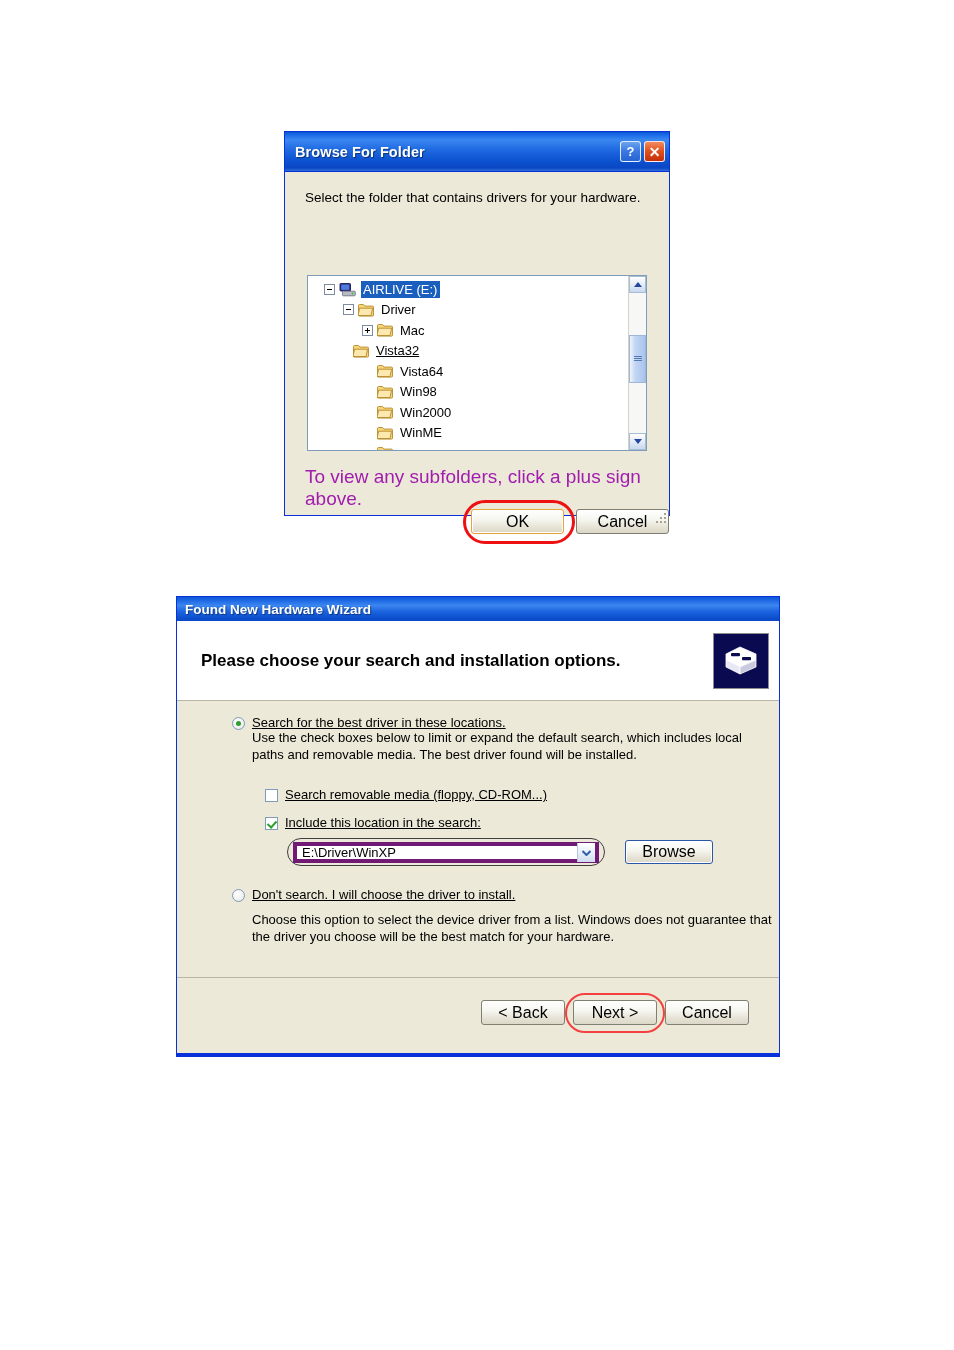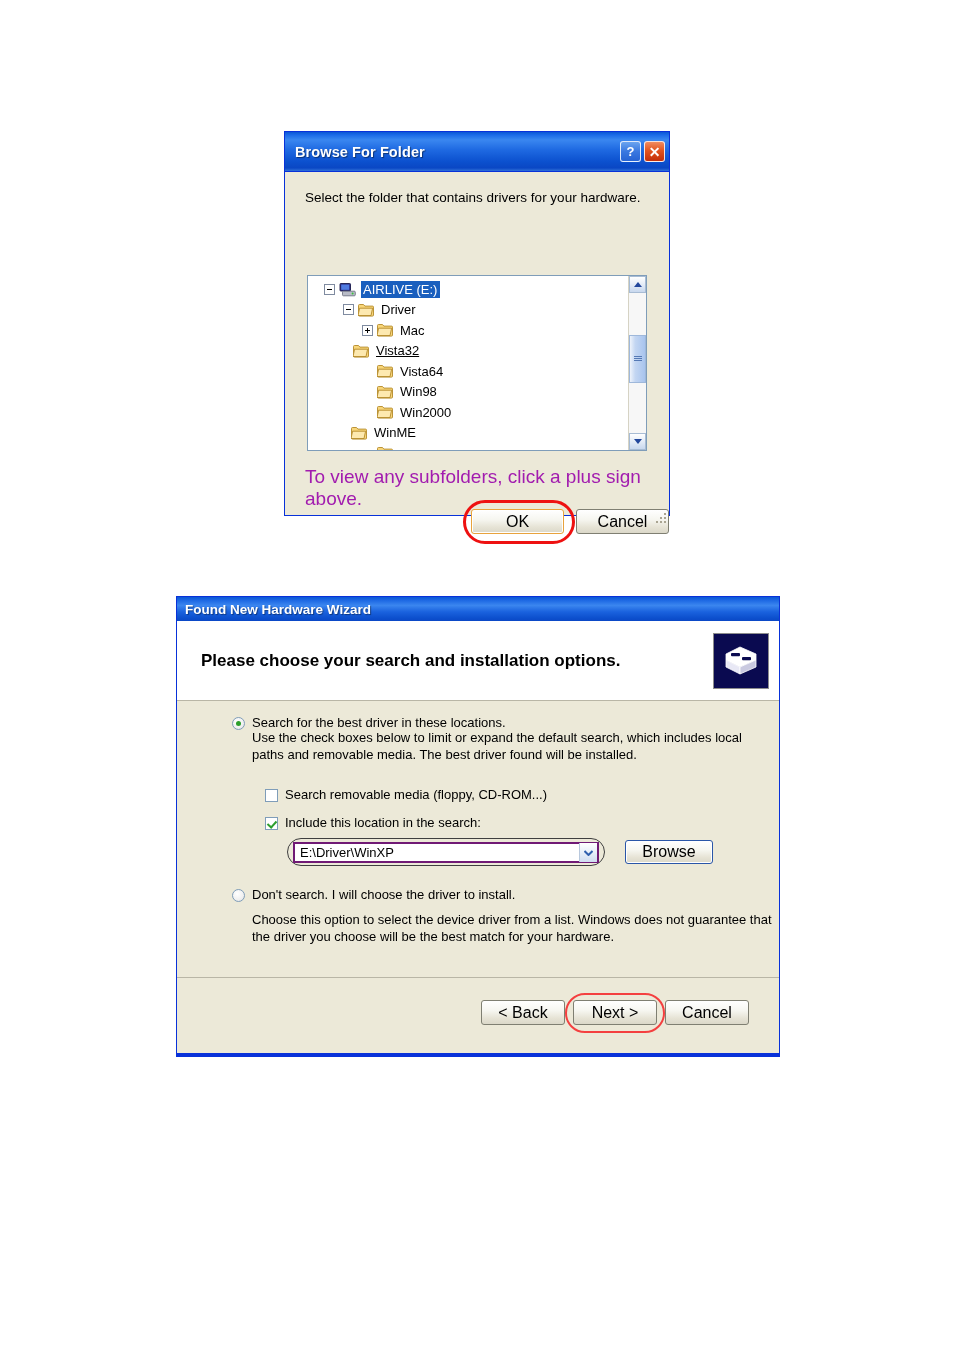--- a/index.html
+++ b/index.html
@@ -317,20 +317,21 @@
     color: #000;
   }
   #wizard-footer {
     border-top: 1px solid #b9b6a6;
     height: 72px;
     position: relative;
   }
   .radio-row {
     display: flex;
     align-items: flex-end;
+    text-decoration: underline;
   }
   .radio {
     width: 13px; height: 13px;
     border-radius: 50%;
     border: 1px solid #7f9db9;
     background: radial-gradient(circle at 40% 35%, #ffffff 0%, #f0f0f0 60%, #dcdcdc 100%);
     margin-right: 7px;
     flex: none;
     position: relative;
     box-sizing: border-box;
@@ -385,21 +386,21 @@
     border: 1px solid #3f3f3f;
     border-radius: 14px;
     box-sizing: border-box;
   }
   #combo-box {
     position: absolute;
     left: 6px; top: 4px;
     width: 306px;
     height: 21px;
     background: #ffffff;
-    border: 2px solid #701a75;
+    border: 4px solid #701a75;
     box-sizing: border-box;
     display: flex;
     align-items: center;
   }
   #combo-value {
     flex: 1;
     padding-left: 5px;
     font-size: 13px;
     color: #000;
     white-space: nowrap;
@@ -528,21 +529,21 @@
           <div class="tree-row" style="padding-left: 54px;">
             <span class="expander none"></span>
             <span style="display: flex;">
               <svg class="node-icon" width="16" height="14" viewBox="0 0 16 14">
                 <path d="M0.5 2.5 a1 1 0 0 1 1-1 h4 l1.4 1.6 h7.6 a1 1 0 0 1 1 1 v8 a1 1 0 0 1 -1 1 h-13 a1 1 0 0 1 -1 -1 z" fill="#f8d67a" stroke="#b48a2a" stroke-width="0.9"></path>
                 <path d="M1.6 5.2 h13 l-1.6 7.3 h-13 z" fill="#fde9b0" stroke="#b48a2a" stroke-width="0.9"></path>
               </svg>
             </span>
             <span class="node-label">Win2000</span>
           </div>
-          <div class="tree-row" style="padding-left: 28px;">
+          <div class="tree-row" style="padding-left: 54px;">
             <span class="expander none"></span>
             <span style="display: flex;">
               <svg class="node-icon" width="16" height="14" viewBox="0 0 16 14">
                 <path d="M0.5 2.5 a1 1 0 0 1 1-1 h4 l1.4 1.6 h7.6 a1 1 0 0 1 1 1 v8 a1 1 0 0 1 -1 1 h-13 a1 1 0 0 1 -1 -1 z" fill="#f8d67a" stroke="#b48a2a" stroke-width="0.9"></path>
                 <path d="M1.6 5.2 h13 l-1.6 7.3 h-13 z" fill="#fde9b0" stroke="#b48a2a" stroke-width="0.9"></path>
               </svg>
             </span>
             <span class="node-label">WinME</span>
           </div>
           <div class="tree-row" style="padding-left: 54px;">

